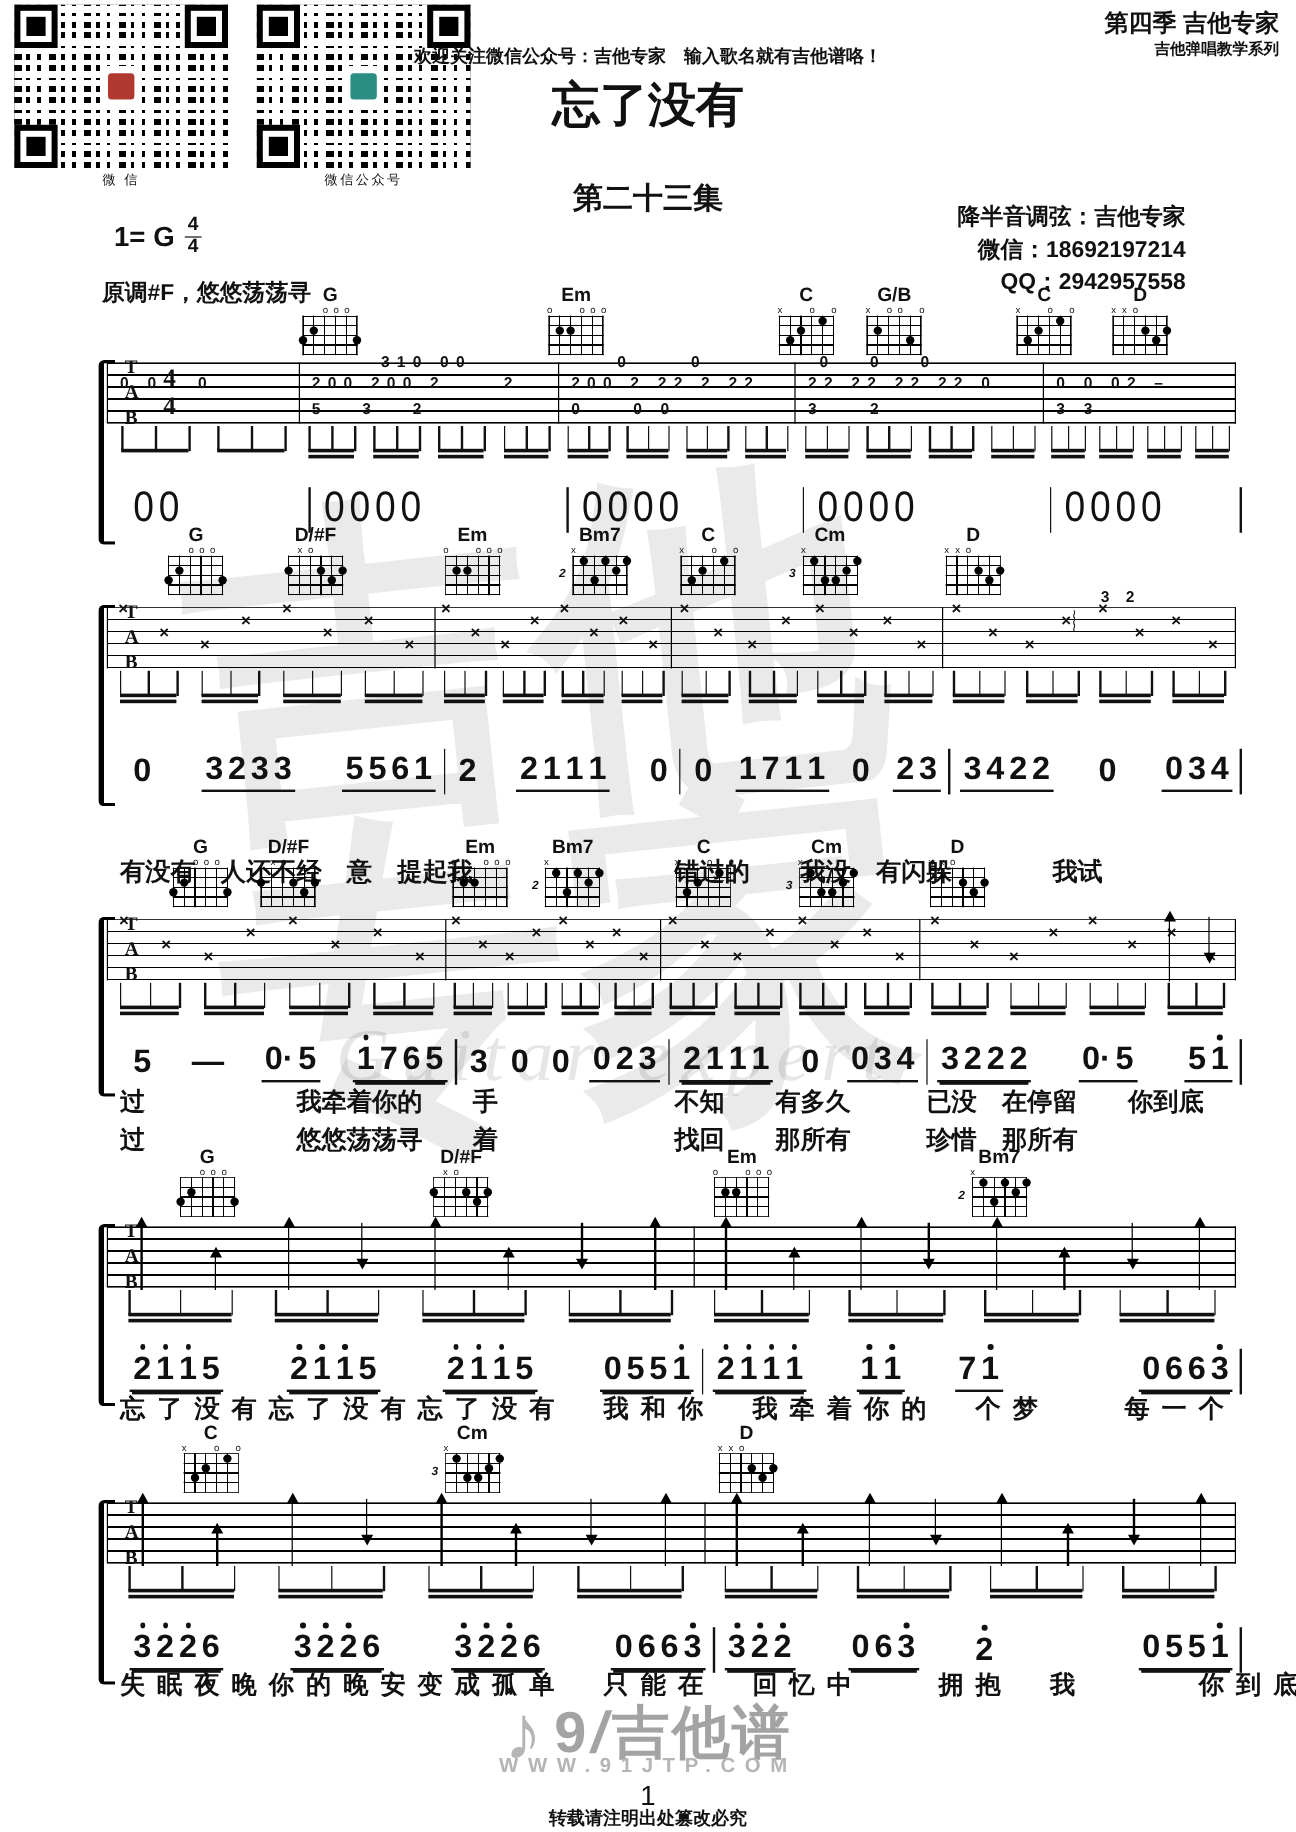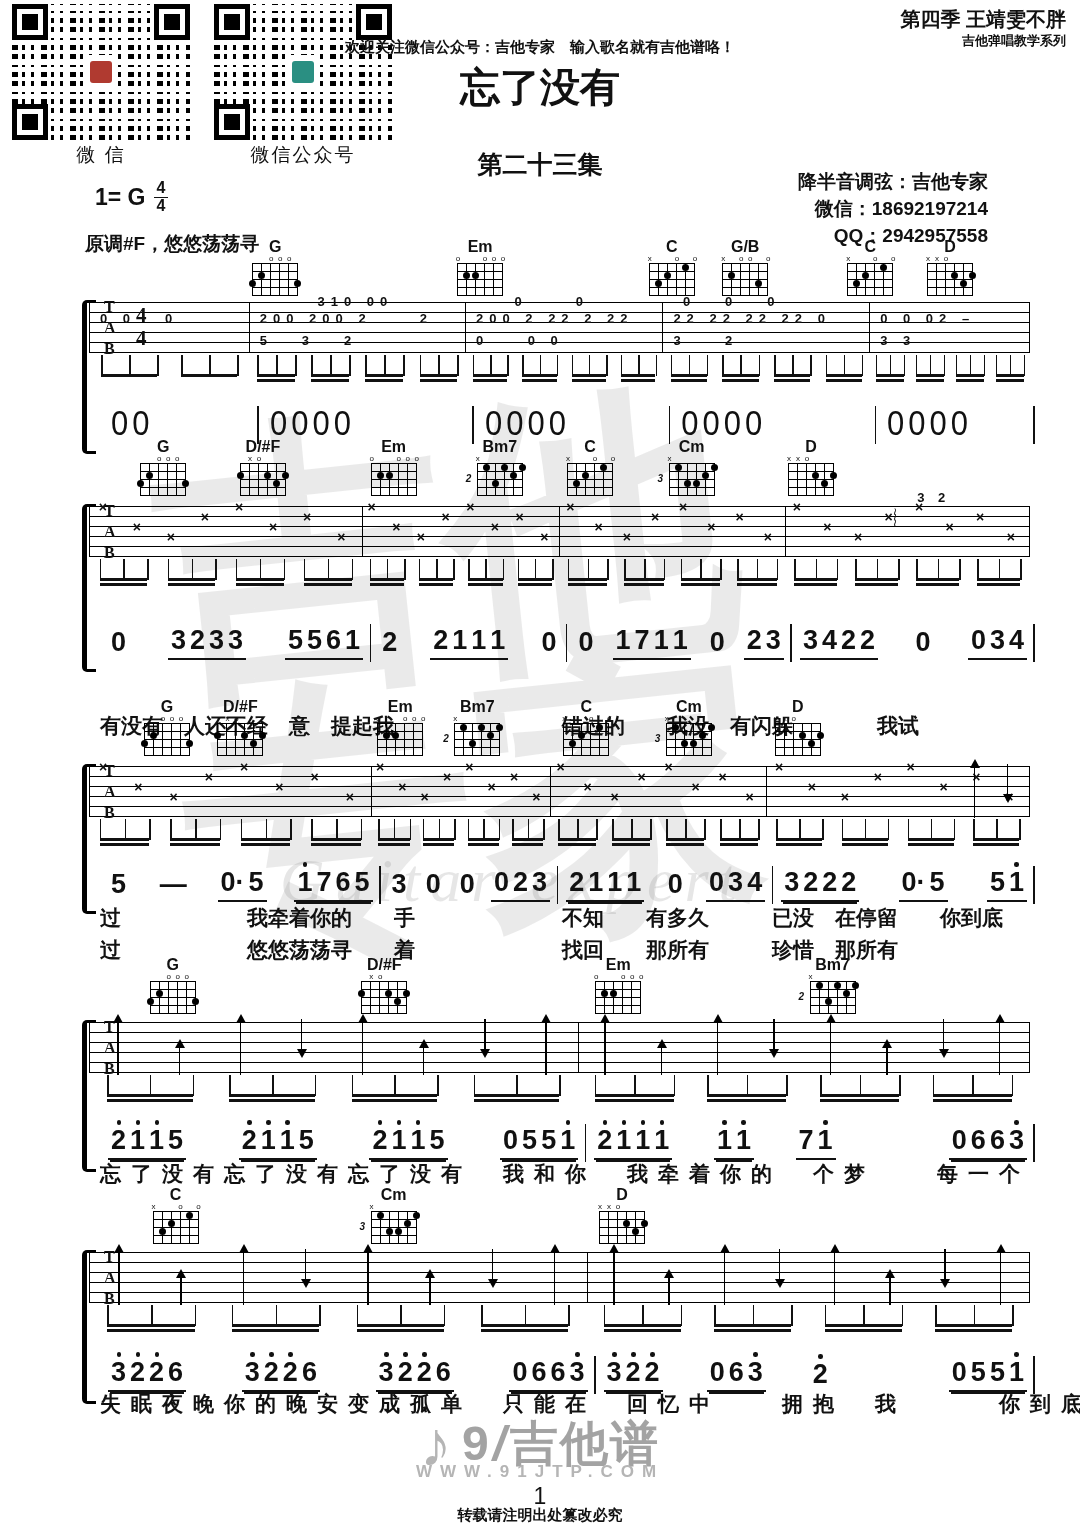--- a/index.html
+++ b/index.html
@@ -10,21 +10,21 @@
   .qrp{position:absolute;inset:0;
        background-image:
          repeating-linear-gradient(90deg,#000 0 6px,#fff 6px 10px,#000 10px 13px,#fff 13px 19px,#000 19px 22px,#fff 22px 29px),
          repeating-linear-gradient(0deg,#000 0 5px,#fff 5px 9px,#000 9px 14px,#fff 14px 19px,#000 19px 21px,#fff 21px 27px);
        background-blend-mode:screen;}
   .fp{position:absolute;width:26px;height:26px;background:#fff;border:5px solid #000;box-sizing:content-box;}
   .fp::after{content:"";position:absolute;inset:5px;background:#000;}
   .qc{position:absolute;left:50%;top:50%;width:34px;height:34px;transform:translate(-50%,-50%);
       background:#fff;display:flex;align-items:center;justify-content:center;}
   .qc i{display:block;width:22px;height:22px;border-radius:3px;}
-  .qrlabel{position:absolute;font-size:19px;letter-spacing:2px;text-align:center;width:178px;}
+  .qrlabel{position:absolute;font-size:11px;letter-spacing:2px;text-align:center;width:178px;}
   .welcome{position:absolute;left:0;right:0;top:38px;text-align:center;font-size:15px;font-weight:bold;}
   .title{position:absolute;left:0;right:0;top:60px;text-align:center;font-size:40px;font-weight:bold;}
   .artist{position:absolute;left:0;right:0;top:114px;text-align:center;font-size:25px;font-weight:bold;}
   .episode{position:absolute;left:0;right:0;top:148px;text-align:center;font-size:25px;font-weight:bold;}
   .series1{position:absolute;right:14px;top:6px;font-size:20px;font-weight:bold;}
   .series2{position:absolute;right:14px;top:32px;font-size:13px;font-weight:bold;}
   .keyrow{position:absolute;left:95px;top:180px;font-size:23px;font-weight:bold;display:flex;align-items:center;gap:8px;justify-content:space-between;}
   .frac{display:inline-flex;flex-direction:column;align-items:center;font-size:16px;line-height:1.05;}
   .frac i{font-style:normal;}
   .frac i:first-child{border-bottom:1.5px solid #111;padding:0 3px;}
@@ -111,21 +111,21 @@
     <div class="qc">
         <i id="qc2" style="background: rgb(42, 143, 130);"></i>
       </div>
   </div>
   <div class="qrlabel" style="left:12px;top:142px;">微 信</div>
   <div class="qrlabel" style="left:214px;top:142px;">微信公众号</div>
 
   <div class="welcome">欢迎关注微信公众号：吉他专家　输入歌名就有吉他谱咯！</div>
   <div class="title">忘了没有</div>
   <div class="episode">第二十三集</div>
-  <div class="series1">第四季 王靖雯不胖</div>
+  <div class="series1">第四季 吉他专家</div>
   <div class="series2">吉他弹唱教学系列</div>
   <div class="keyrow">
     <span>1= G</span>
     <span class="frac">
       <i>4</i>
       <i>4</i>
     </span>
   </div>
   <div class="tuning">原调#F，悠悠荡荡寻</div>
   <div class="contact">

